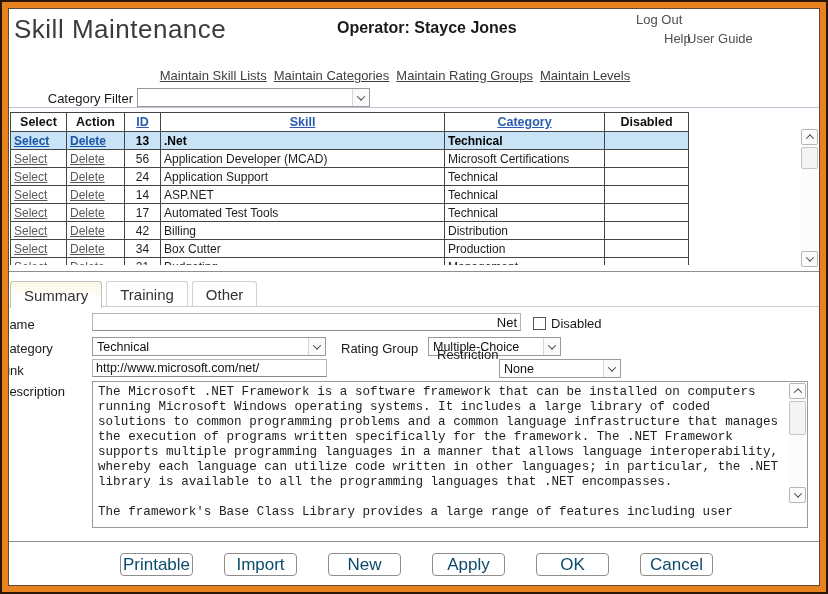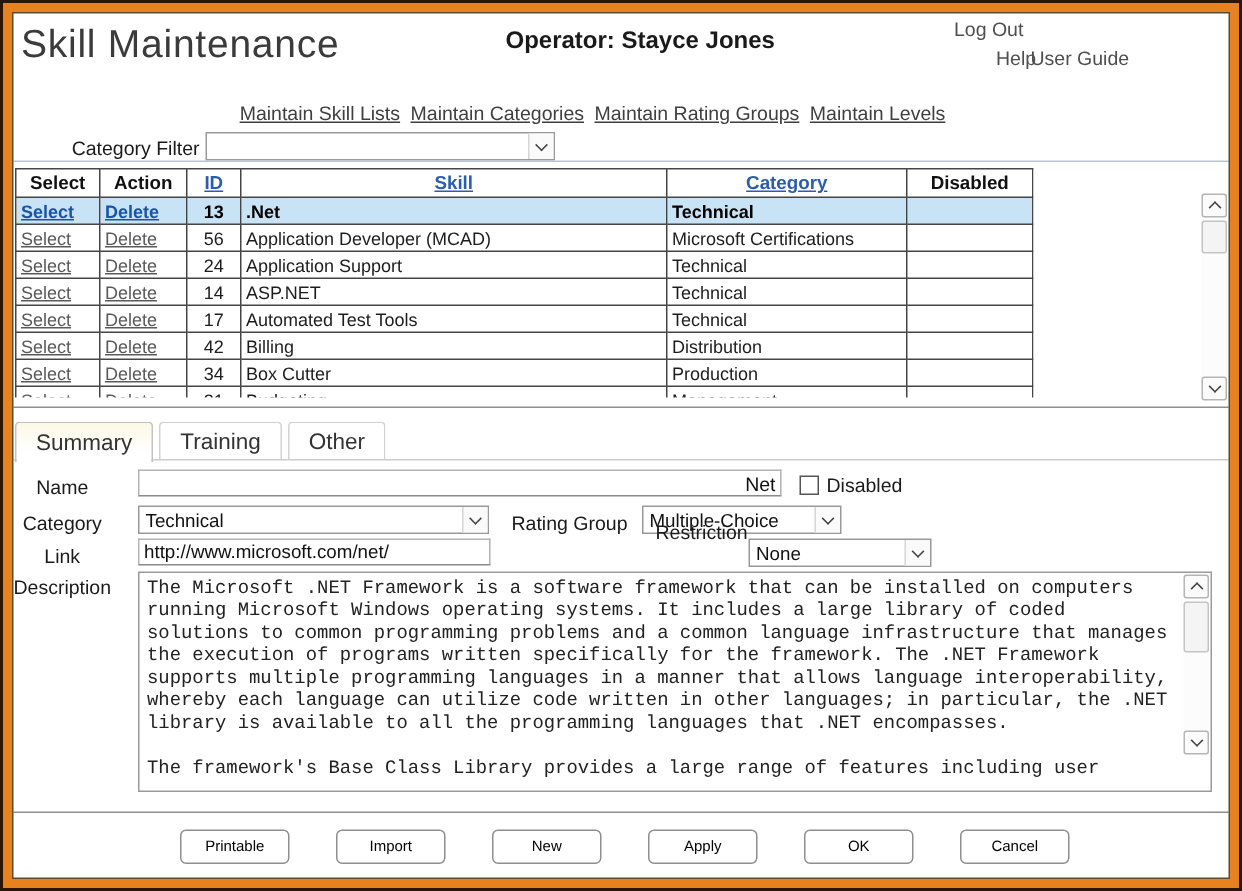--- a/index.html
+++ b/index.html
@@ -69,21 +69,21 @@
 
   
   .tabs { left:10px; top:281px; display:flex; gap:4px; z-index:5; }
   .tab { height:25px; padding:0 13px; font-size:15px; color:#333; background:#fff;
          border:1px solid #d2d2d2; border-bottom:none; border-radius:3px 3px 0 0;
          display:flex; align-items:center; cursor:pointer; }
   .tab.active { height:27px; border-color:#c2c2c2; background:linear-gradient(#fbf8e3, #ffffff 70%); position:relative; z-index:6; }
   .tabline { left:9px; top:306px; width:810px; height:1px; background:#cccccc; }
 
   
-  .flabel { font-size:13px; color:#1a1a1a; text-align:center; width:88px; padding-right:5px; }
+  .flabel { font-size:13px; color:#1a1a1a; text-align:left; width:88px; padding-right:5px; }
   .txt { border:1px solid #b3b3b3; border-bottom-color:#8a8a8a; font-family:"Liberation Sans", sans-serif;
          font-size:13px; color:#111; padding:1px 3px; background:#fff; }
   .name-label { left:0; top:317px; }
   .name-input { left:92px; top:313px; width:429px; height:18px;text-align:right; }
   .checkbox { left:533px; top:317px; width:13px; height:13px; border:1px solid #555; background:#fff; cursor:pointer; }
   .chk-label { left:551px; top:316px; font-size:13px; color:#1a1a1a; }
   .cat-label { left:0; top:341px; }
   .cat-select { left:92px; top:337px; width:234px; height:19px; }
   .rg-label { left:341px; top:341px; font-size:13px; color:#1a1a1a; }
   .rg-select { left:428px; top:337px; width:133px; height:19px; }
@@ -96,21 +96,21 @@
   .desc-text { position:absolute; inset:1px; padding:2px 22px 2px 4px; font-family:"Liberation Mono", monospace;
                font-size:12.6px; line-height:15px; color:#222; white-space:pre-wrap; overflow:hidden; }
   .desc-scroll { position:absolute; right:1px; top:1px; width:17px; height:120px; }
   .desc-scroll .up { top:0; }
   .desc-scroll .thumb { top:18px; height:34px; }
   .desc-scroll .down { bottom:0; }
 
   
   .buttons { left:120px; top:553px; display:flex; gap:31px; }
   .btn { width:73px; height:23px; background:#fff; border:1px solid #8e8e8e; border-radius:4px;
-         font-family:"Liberation Sans", sans-serif; font-size:10px; color:#000000; cursor:pointer; }
+         font-family:"Liberation Sans", sans-serif; font-size:17px; color:#0c4a6e; cursor:pointer; }
 </style>
 </head>
 <body>
 
 <div class="app">
 
   <div class="abs hdr-title">Skill Maintenance</div>
   <div class="abs hdr-operator">Operator: Stayce Jones</div>
   <div class="abs hdr-link hdr-logout">Log Out</div>
   <div class="abs hdr-link hdr-help">Help</div>

